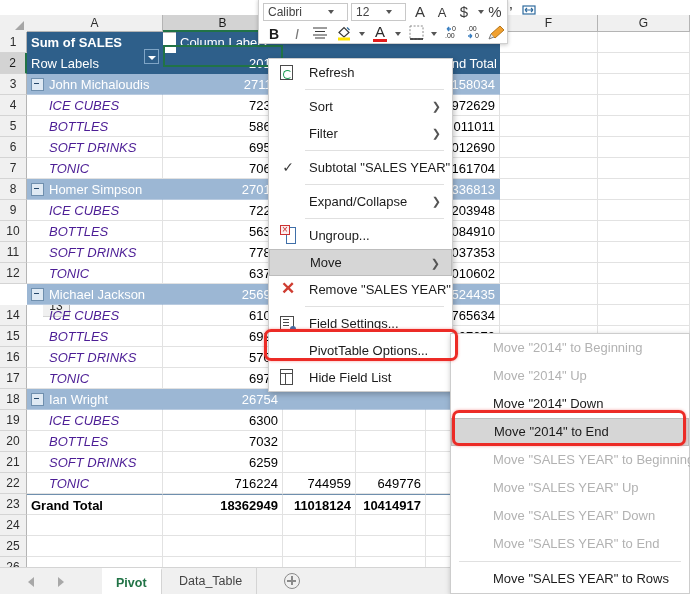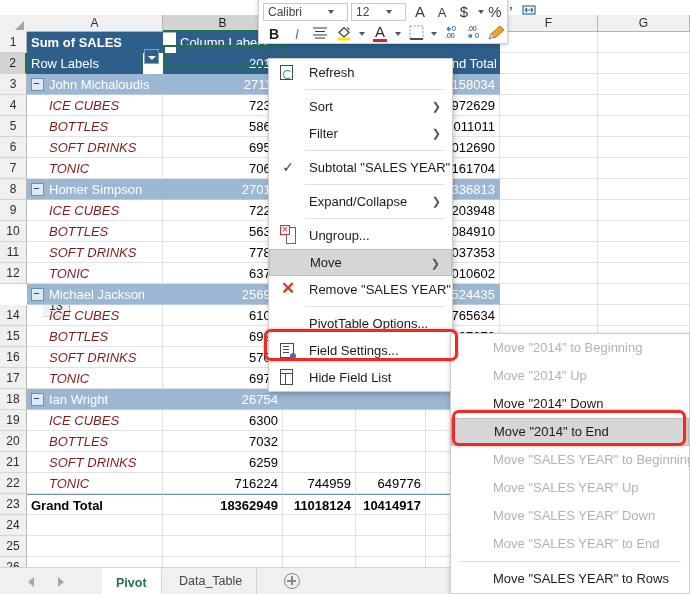--- a/index.html
+++ b/index.html
@@ -26,21 +26,21 @@
   .rowhdr.hl{background:#d3d3d3;color:#1b1b1b;border-right:2px solid #217346;}
 
   .cell{position:absolute;height:21px;line-height:21px;box-sizing:border-box;
         border-right:1px solid #e2e2e2;border-bottom:1px solid #e2e2e2;
         padding:0 4px;white-space:nowrap;overflow:hidden;font-size:13px;color:#000;}
   .cell.r{text-align:right;}
   .cell.hdrblue{background:#2e5f8a;color:#fff;font-weight:bold;border-right-color:#2e5f8a;border-bottom-color:#2e5f8a;}
   .cell.hdrblue2{background:#2e5f8a;color:#fff;border-right-color:#2e5f8a;border-bottom-color:#2e5f8a;}
   .cell.grp{background:#9cb7d4;color:#fff;border-right-color:#9cb7d4;border-bottom-color:#b9cbe0;}
   .cell.grpnum{background:#9cb7d4;color:#fff;border-right-color:#9cb7d4;border-bottom-color:#b9cbe0;}
-  .cell.item{font-style:italic;color:#7f1d1d;padding-left:22px;}
+  .cell.item{font-style:italic;color:#4c1d95;padding-left:22px;}
   .cell.gt{font-weight:bold;border-top:1px solid #6f8fae;}
   .cell.plain{background:#fff;}
 
   .collapse{display:inline-block;width:11px;height:11px;border:1px solid #6f8fae;background:#dfe9f3;color:#27496b;
             font-size:9px;line-height:9px;text-align:center;margin-right:5px;vertical-align:middle;position:relative;top:-1px;}
   .collapse:after{content:"";position:absolute;left:2px;top:4px;width:5px;height:1px;background:#27496b;}
 
   .rl-drop{position:absolute;width:15px;height:15px;background:#2e5f8a;border:1px solid #7fa5c6;box-sizing:border-box;}
   .rl-drop:after{content:"";position:absolute;left:3px;top:6px;border-left:4px solid transparent;border-right:4px solid transparent;border-top:4px solid #fff;}
 
@@ -226,21 +226,21 @@
       <div class="cell plain" style="left: 27px; width: 136px; top: 557px;"></div>
       <div class="cell plain" style="left: 163px; width: 120px; top: 557px;"></div>
       <div class="cell plain" style="left: 283px; width: 73px; top: 557px;"></div>
       <div class="cell plain" style="left: 356px; width: 70px; top: 557px;"></div>
       <div class="cell plain" style="left: 426px; width: 74px; top: 557px;"></div>
       <div class="cell hdrblue" style="left: 27px; width: 136px; top: 32px;">Sum of SALES</div>
       <div class="cell hdrblue2" style="left: 176px; width: 120px; top: 32px;">Column Labels</div>
       <div class="cell hdrblue2" style="left: 283px; width: 73px; top: 32px;"></div>
       <div class="cell hdrblue2" style="left: 356px; width: 70px; top: 32px;"></div>
       <div class="cell hdrblue2" style="left: 426px; width: 74px; top: 32px;"></div>
-      <div class="cell hdrblue2" style="left: 27px; width: 116px; top: 53px;">Row Labels</div>
+      <div class="cell hdrblue2" style="left: 27px; width: 136px; top: 53px;">Row Labels</div>
       <div class="cell hdrblue2 r" style="left: 163px; width: 120px; top: 53px;">2014</div>
       <div class="cell hdrblue2 r" style="left: 283px; width: 73px; top: 53px;">2013</div>
       <div class="cell hdrblue2 r" style="left: 356px; width: 70px; top: 53px;">2012</div>
       <div class="cell hdrblue2 r" style="left: 426px; width: 74px; top: 53px;">Grand Total</div>
       <div class="cell grp" style="left: 27px; width: 136px; top: 74px;"><span class="collapse"></span><span>John Michaloudis</span></div>
       <div class="cell grpnum r" style="left: 163px; width: 120px; top: 74px;">27111</div>
       <div class="cell grpnum r" style="left: 283px; width: 73px; top: 74px;"></div>
       <div class="cell grpnum r" style="left: 356px; width: 70px; top: 74px;"></div>
       <div class="cell grpnum r" style="left: 426px; width: 74px; top: 74px;">8158034</div>
       <div class="cell item" style="left: 27px; width: 136px; top: 95px;">ICE CUBES</div>
@@ -455,25 +455,25 @@
     <div class="mi hi">
       <span>Move</span>
       <span class="arw">❯</span>
     </div>
     <div class="mi">
       <span class="ic ic-x">✕</span>
       <span>Remove "SALES YEAR"</span>
     </div>
     <div class="mi sep"></div>
     <div class="mi">
-      <span>PivotTable Options...</span>
-    </div>
-    <div class="mi">
       <span class="ic ic-fs"></span>
       <span>Field Settings...</span>
+    </div>
+    <div class="mi">
+      <span>PivotTable Options...</span>
     </div>
     <div class="mi">
       <span class="ic ic-hfl"></span>
       <span>Hide Field List</span>
     </div>
   </div>
 
   <div class="submenu">
     <div class="smi dis"><span>Move "2014" to Beginning</span></div>
     <div class="smi dis"><span>Move "2014" Up</span></div>

